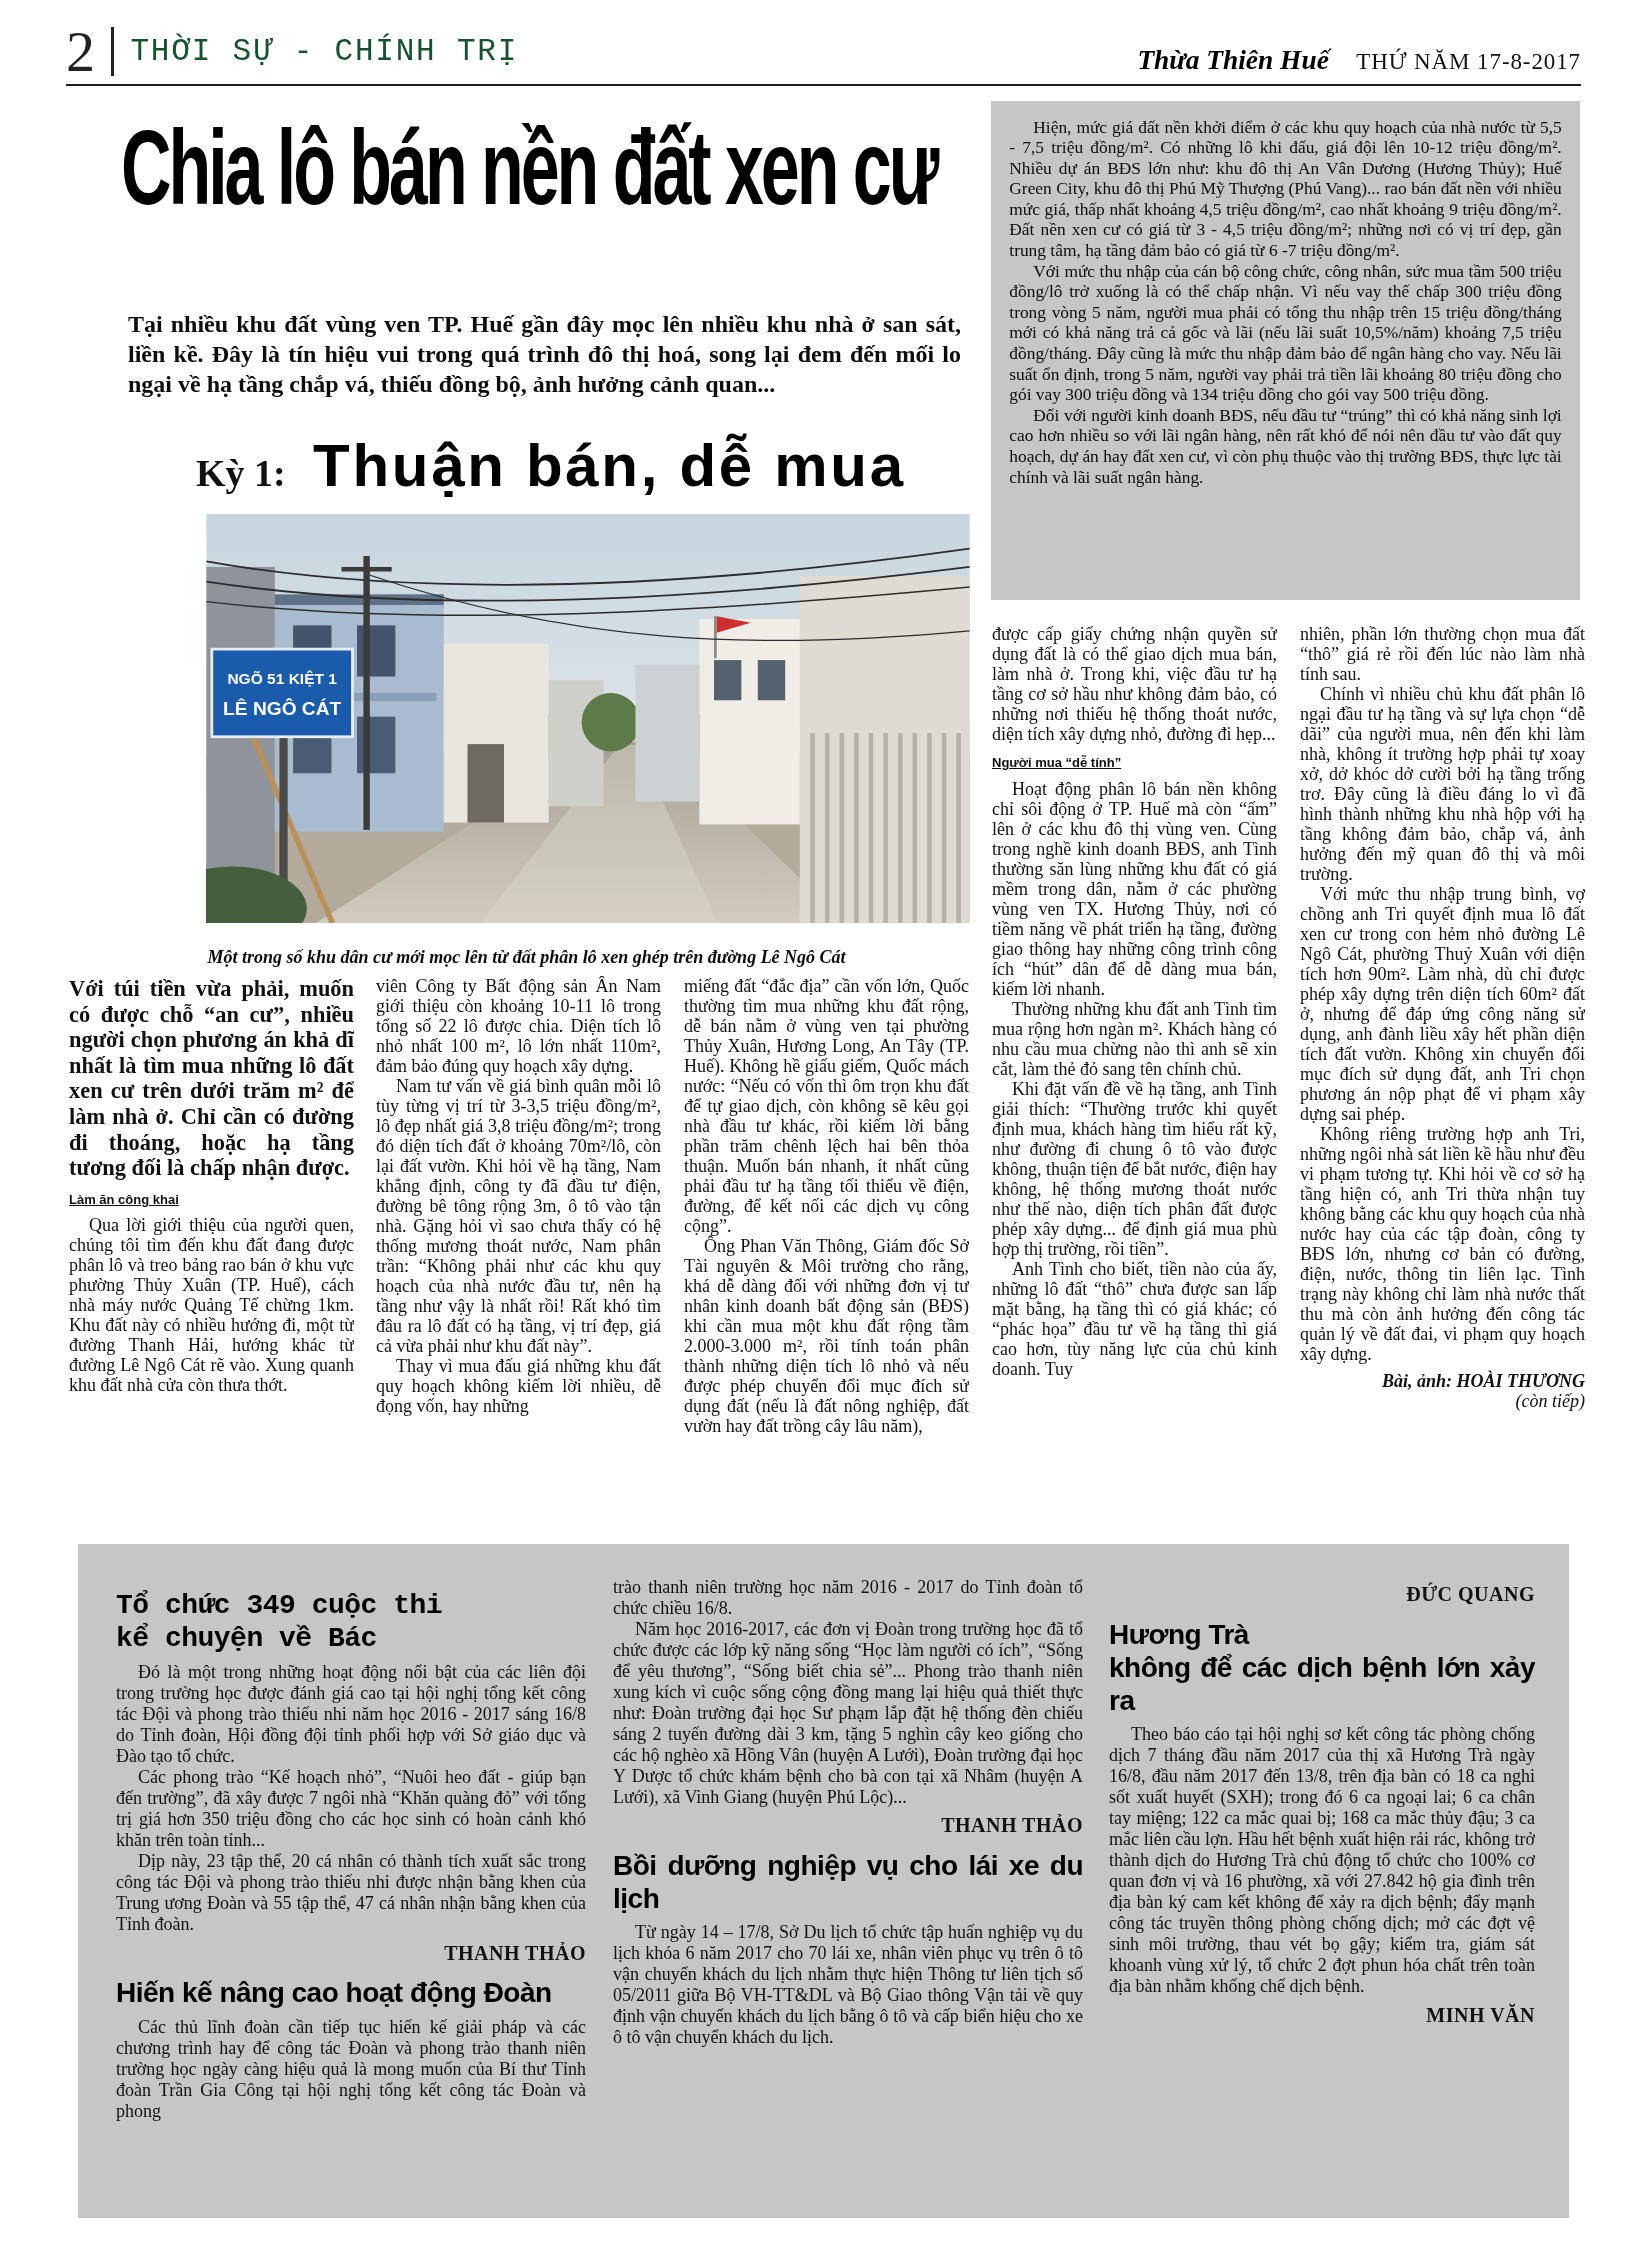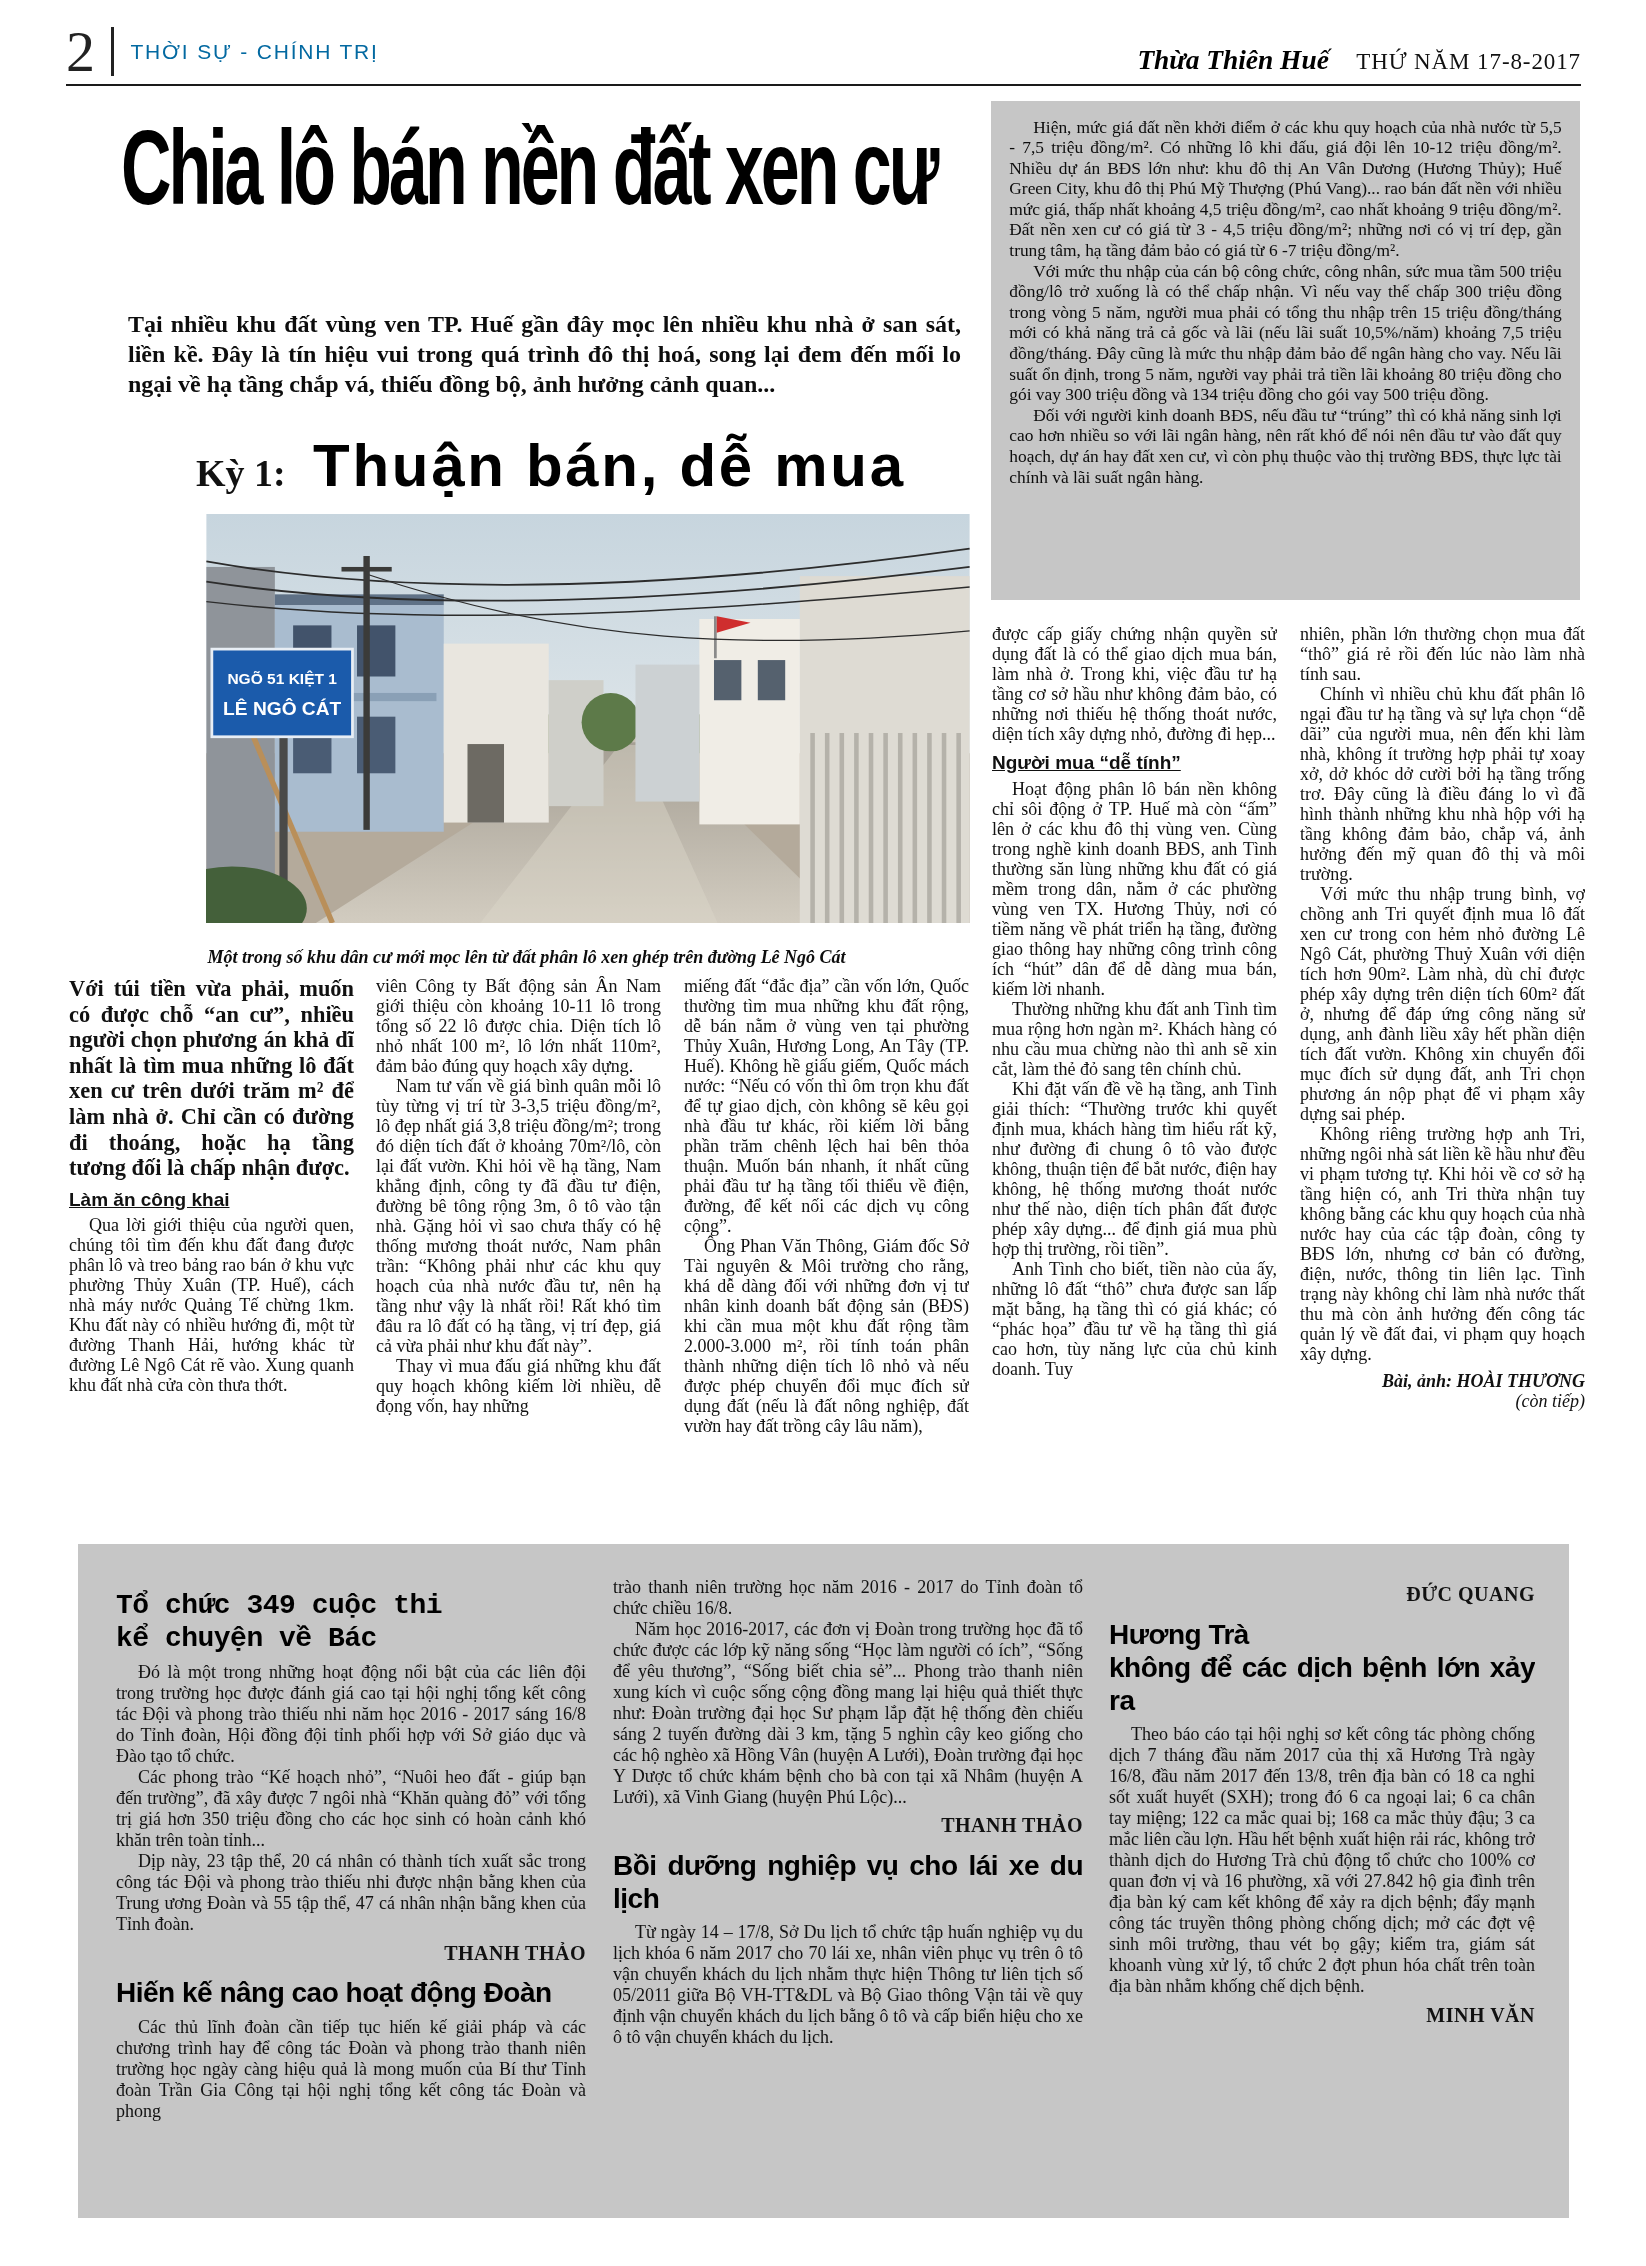--- a/index.html
+++ b/index.html
@@ -9,22 +9,22 @@
     font-family:"Liberation Serif", serif; color:#111;
   }
 
   
   .masthead{ position:absolute; left:66px; top:25.6px; width:1515px; height:60px;
     border-bottom:2.7px solid #1a1a1a; display:flex; align-items:flex-end;
     justify-content:space-between; padding-bottom:7.3px; }
   .mast-left{ display:flex; align-items:center; gap:16.4px; }
   .page-number{ font-size:58px; line-height:.85; color:#222; }
   .mast-divider{ width:2.7px; height:49px; background:#222; }
-  .section-title{ font-family:Liberation Sans, sans-serif; font-size:21px;
-    letter-spacing:1.8px; color:#0369a1; }
+  .section-title{ font-family:Liberation Mono, monospace; font-size:31px;
+    letter-spacing:1.8px; color:#14532d; }
   .mast-right{ display:flex; align-items:baseline; gap:27.4px; }
   .paper-name{ font-weight:bold; font-style:italic; font-size:27.4px; color:#000; }
   .issue-date{ font-size:23px; letter-spacing:0.9px; color:#111; }
 
   
   .headline{ position:absolute; left:121px; top:108px; width:868px; height:174px; }
   .headline h1{ font-family:"Liberation Sans", sans-serif; font-weight:bold;
     font-size:106px; line-height:1.12; letter-spacing:-4.6px; white-space:nowrap;
     transform:scaleX(.66); transform-origin:0 0; color:#000; }
   .lead{ position:absolute; left:128px; top:309px; width:833px; font-weight:bold;
@@ -53,21 +53,21 @@
   .col p{ text-indent:20px; }
   .col p.no-indent{ text-indent:0; }
   .col-1{ left:69px;  top:976px; height:532px; }
   .col-2{ left:376px; top:976px; height:532px; }
   .col-3{ left:684px; top:976px; height:532px; }
   .col-4{ left:992px; top:624px; height:884px; }
   .col-5{ left:1300px; top:624px; height:884px; }
   .intro{ font-weight:bold; font-size:22.4px; line-height:25.6px;
     text-indent:0 !important; margin-bottom:7.3px; }
   .subhead{ font-family:"Liberation Sans", sans-serif; font-weight:bold;
-    font-size:19px; text-decoration:underline; margin:9.1px 0 5.5px; text-indent:0; }
+    font-size:13px; text-decoration:underline; margin:9.1px 0 5.5px; text-indent:0; }
   .byline{ text-align:right; font-weight:bold; font-style:italic;
     text-indent:0 !important; margin-top:7.3px; }
   .continued{ text-align:right; font-style:italic; text-indent:0 !important; }
 
   
   .bottom{ position:absolute; left:78px; top:1544px; width:1491px; height:674px;
     background:var(--box-gray,#c6c6c6); }
   .bcol{ position:absolute; top:33px; font-size:18px; line-height:21px;
     text-align:justify; overflow:hidden; height:614px; }
   .bcol p{ text-indent:22px; }

